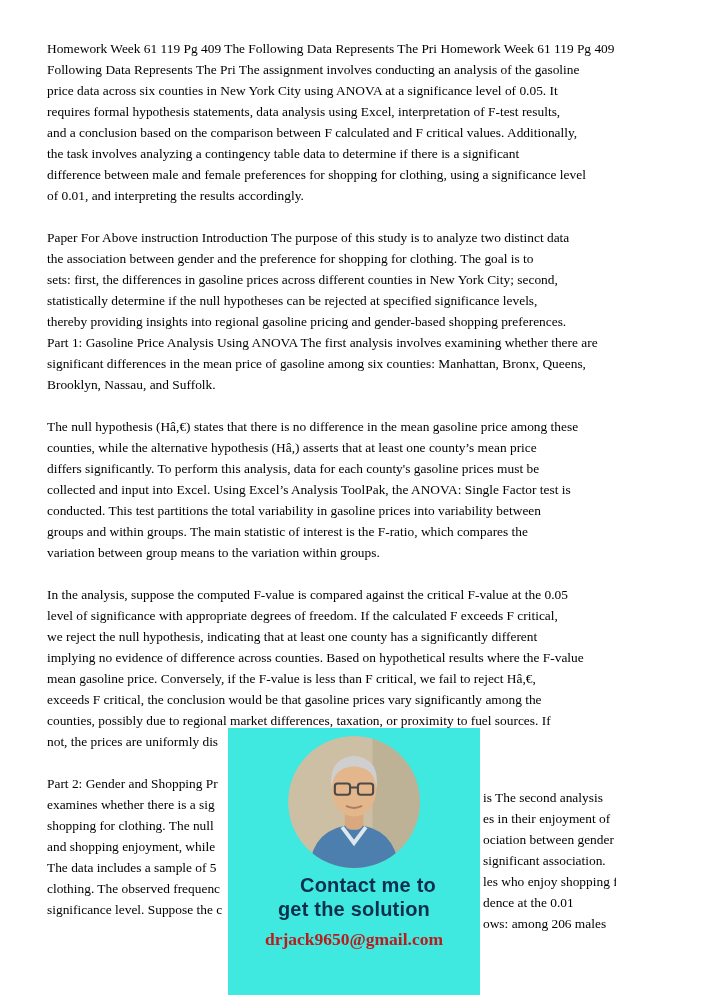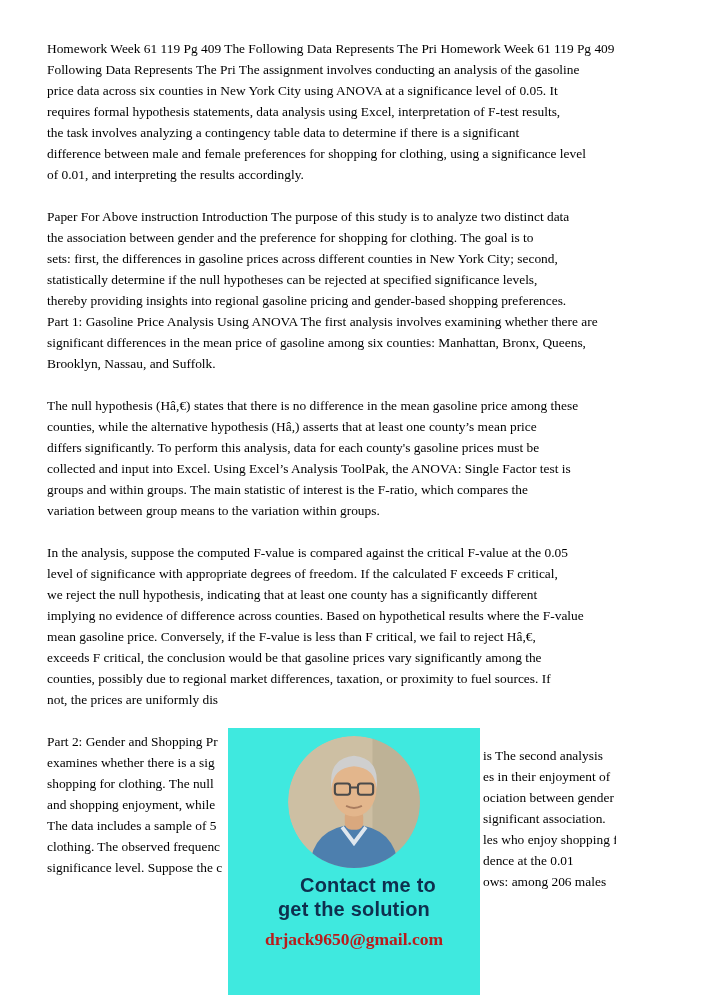--- a/index.html
+++ b/index.html
@@ -46,39 +46,41 @@
 <body>
 
 <div class="page">
 
   <div class="doc" id="doc">
       <div class="paragraph">
         <div class="line"><span>Homework Week 61 119 Pg 409 The Following Data Represents The Pri Homework Week 61 119 Pg 409 The</span></div>
         <div class="line"><span>Following Data Represents The Pri The assignment involves conducting an analysis of the gasoline</span></div>
         <div class="line"><span>price data across six counties in New York City using ANOVA at a significance level of 0.05. It</span></div>
         <div class="line"><span>requires formal hypothesis statements, data analysis using Excel, interpretation of F-test results,</span></div>
+        <div class="line"><span>and a conclusion based on the comparison between F calculated and F critical values. Additionally,</span></div>
         <div class="line"><span>the task involves analyzing a contingency table data to determine if there is a significant</span></div>
         <div class="line"><span>difference between male and female preferences for shopping for clothing, using a significance level</span></div>
         <div class="line"><span>of 0.01, and interpreting the results accordingly.</span></div>
       </div>
       <div class="paragraph">
         <div class="line"><span>Paper For Above instruction Introduction The purpose of this study is to analyze two distinct data</span></div>
         <div class="line"><span>the association between gender and the preference for shopping for clothing. The goal is to</span></div>
         <div class="line"><span>sets: first, the differences in gasoline prices across different counties in New York City; second,</span></div>
         <div class="line"><span>statistically determine if the null hypotheses can be rejected at specified significance levels,</span></div>
         <div class="line"><span>thereby providing insights into regional gasoline pricing and gender-based shopping preferences.</span></div>
         <div class="line"><span>Part 1: Gasoline Price Analysis Using ANOVA The first analysis involves examining whether there are</span></div>
         <div class="line"><span>significant differences in the mean price of gasoline among six counties: Manhattan, Bronx, Queens,</span></div>
         <div class="line"><span>Brooklyn, Nassau, and Suffolk.</span></div>
       </div>
       <div class="paragraph">
         <div class="line"><span>The null hypothesis (Hâ,€) states that there is no difference in the mean gasoline price among these</span></div>
         <div class="line"><span>counties, while the alternative hypothesis (Hâ,) asserts that at least one county’s mean price</span></div>
         <div class="line"><span>differs significantly. To perform this analysis, data for each county's gasoline prices must be</span></div>
         <div class="line"><span>collected and input into Excel. Using Excel’s Analysis ToolPak, the ANOVA: Single Factor test is</span></div>
+        <div class="line"><span>conducted. This test partitions the total variability in gasoline prices into variability between</span></div>
         <div class="line"><span>groups and within groups. The main statistic of interest is the F-ratio, which compares the</span></div>
         <div class="line"><span>variation between group means to the variation within groups.</span></div>
       </div>
       <div class="paragraph">
         <div class="line"><span>In the analysis, suppose the computed F-value is compared against the critical F-value at the 0.05</span></div>
         <div class="line"><span>level of significance with appropriate degrees of freedom. If the calculated F exceeds F critical,</span></div>
         <div class="line"><span>we reject the null hypothesis, indicating that at least one county has a significantly different</span></div>
         <div class="line"><span>implying no evidence of difference across counties. Based on hypothetical results where the F-value</span></div>
         <div class="line"><span>mean gasoline price. Conversely, if the F-value is less than F critical, we fail to reject Hâ,€,</span></div>
         <div class="line"><span>exceeds F critical, the conclusion would be that gasoline prices vary significantly among the</span></div>

